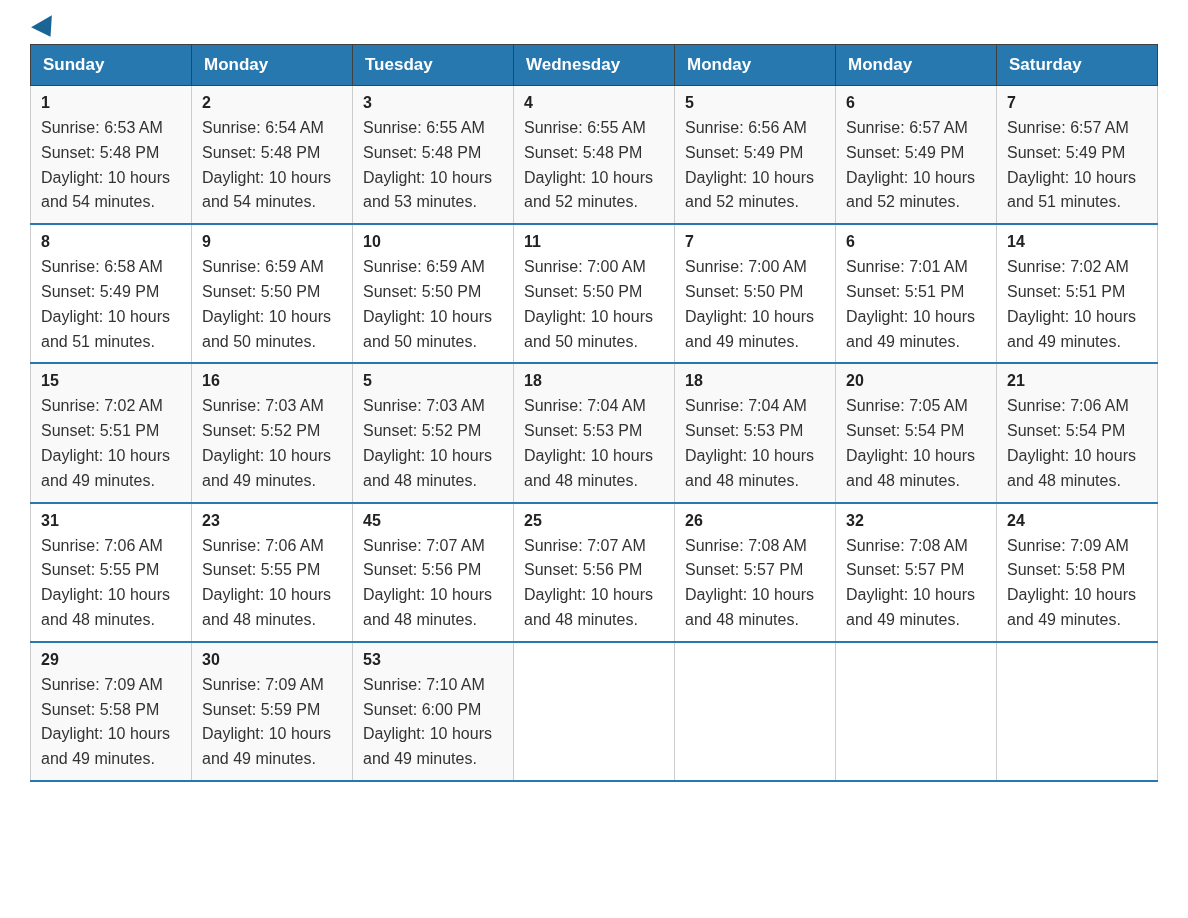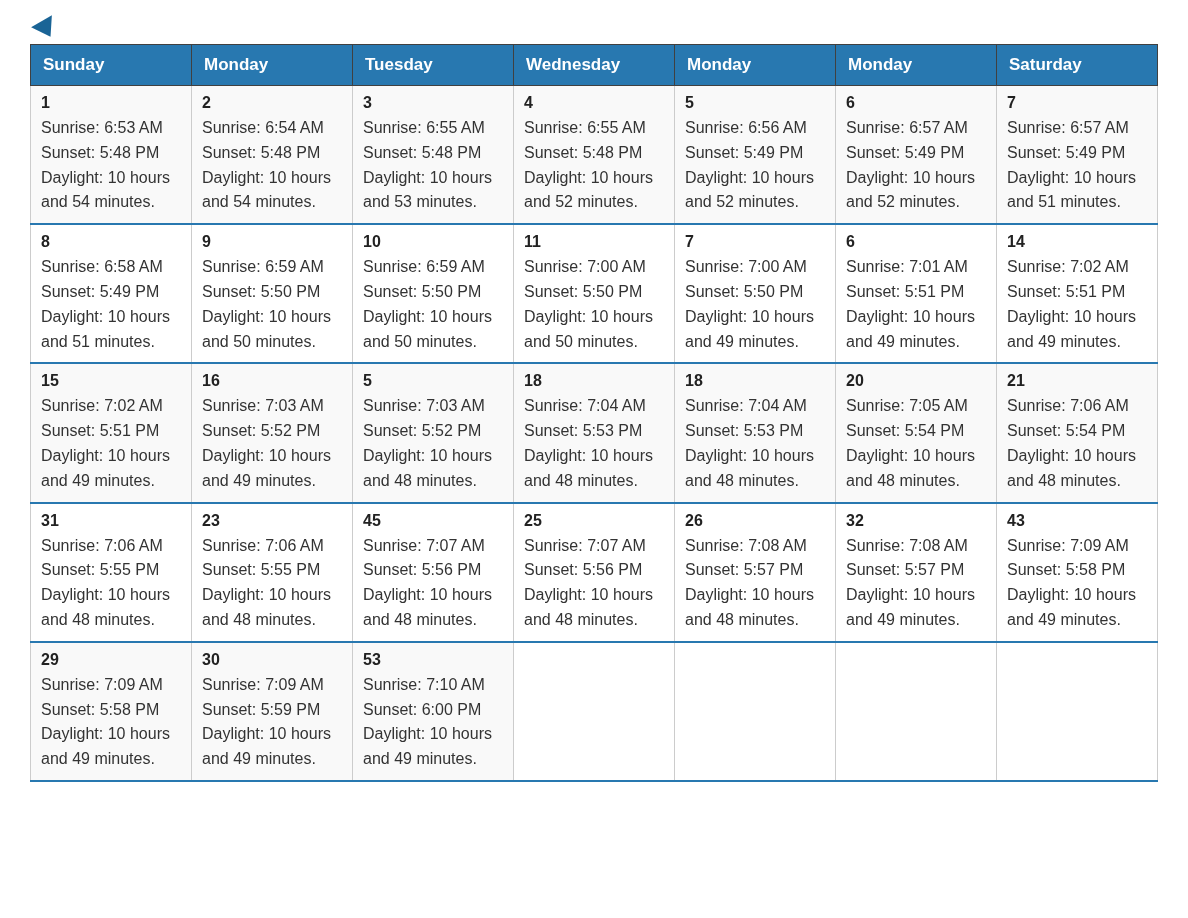--- a/index.html
+++ b/index.html
@@ -249,21 +249,21 @@
         </td>
         <td>
           <span class="day-number">26</span>
 <div class="day-info">Sunrise: 7:08 AM<br>Sunset: 5:57 PM<br>Daylight: 10 hours and 48 minutes.</div>
         </td>
         <td>
           <span class="day-number">32</span>
 <div class="day-info">Sunrise: 7:08 AM<br>Sunset: 5:57 PM<br>Daylight: 10 hours and 49 minutes.</div>
         </td>
         <td>
-          <span class="day-number">43</span>
+          <span class="day-number">24</span>
 <div class="day-info">Sunrise: 7:09 AM<br>Sunset: 5:58 PM<br>Daylight: 10 hours and 49 minutes.</div>
         </td>
       </tr>
       <tr>
         <td>
           <span class="day-number">29</span>
 <div class="day-info">Sunrise: 7:09 AM<br>Sunset: 5:58 PM<br>Daylight: 10 hours and 49 minutes.</div>
         </td>
         <td>
           <span class="day-number">30</span>

